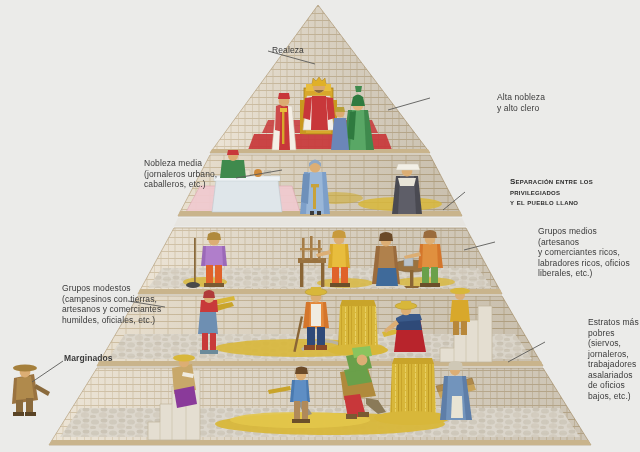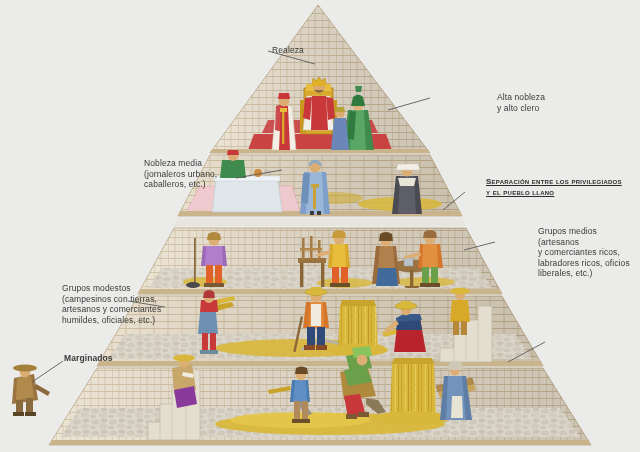--- a/index.html
+++ b/index.html
@@ -406,29 +406,34 @@
 
 <div class="lbl" style="left:232px;top:45px;">Realeza</div>
 
 <div class="lbl" style="left:433px;top:92px;margin-left:24px;">Alta nobleza
 y alto clero</div>
 
 <div class="lbl" style="left:104px;top:158px;">Nobleza media
 (jornaleros urbano,
 caballeros, etc.)</div>
 
-<div class="lbl bold" style="left:446px;top:177px;text-decoration:underline;">Separación entre los privilegiados
+<div class="lbl bold" style="left:470px;top:177px;">Separación entre los privilegiados
 y el pueblo llano</div>
 
 <div class="lbl" style="left:22px;top:283px;">Grupos modestos
 (campesinos con tierras,
 artesanos y comerciantes
 humildes, oficiales, etc.)</div>
 
 <div class="lbl" style="left:498px;top:226px;">Grupos medios (artesanos
 y comerciantes ricos,
 labradores ricos, oficios
 liberales, etc.)</div>
 
+<div class="lbl" style="left:548px;top:317px;">Estratos más pobres
+(siervos, jornaleros,
+trabajadores
+asalariados de oficios
+bajos, etc.)</div>
 
 <div class="lbl" style="left:24px;top:353px;font-weight:bold;">Marginados</div>
 
 </div>
 
 </body></html>

